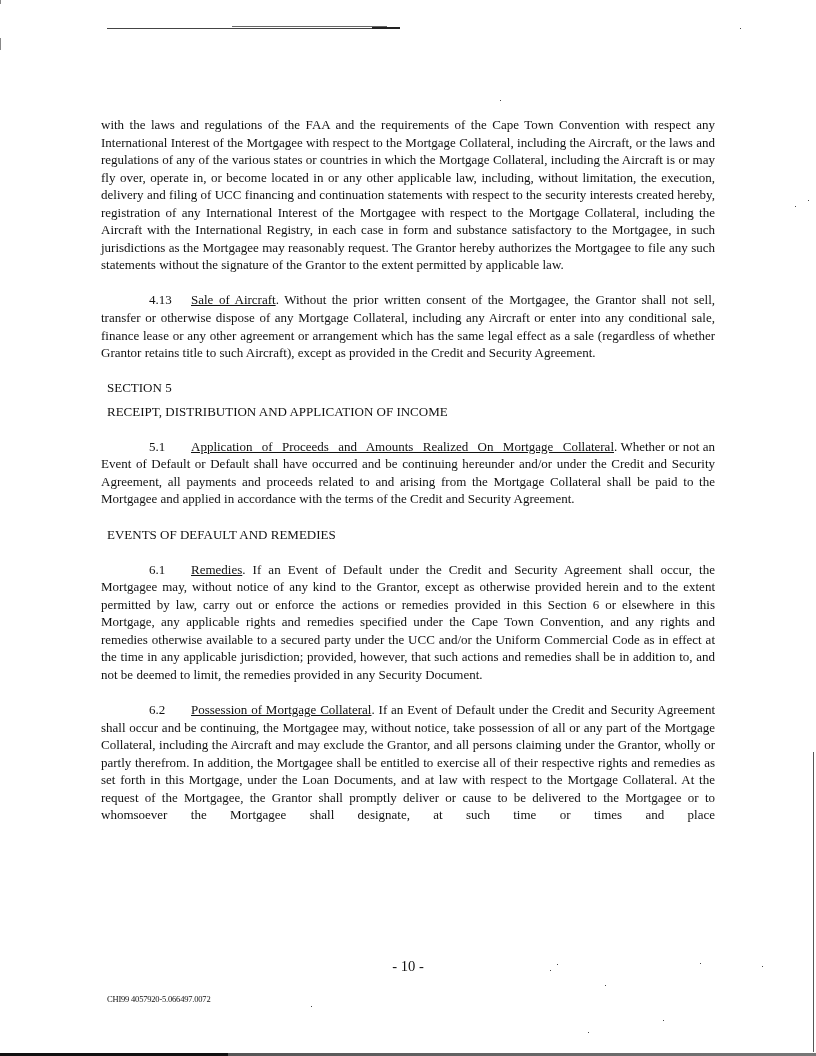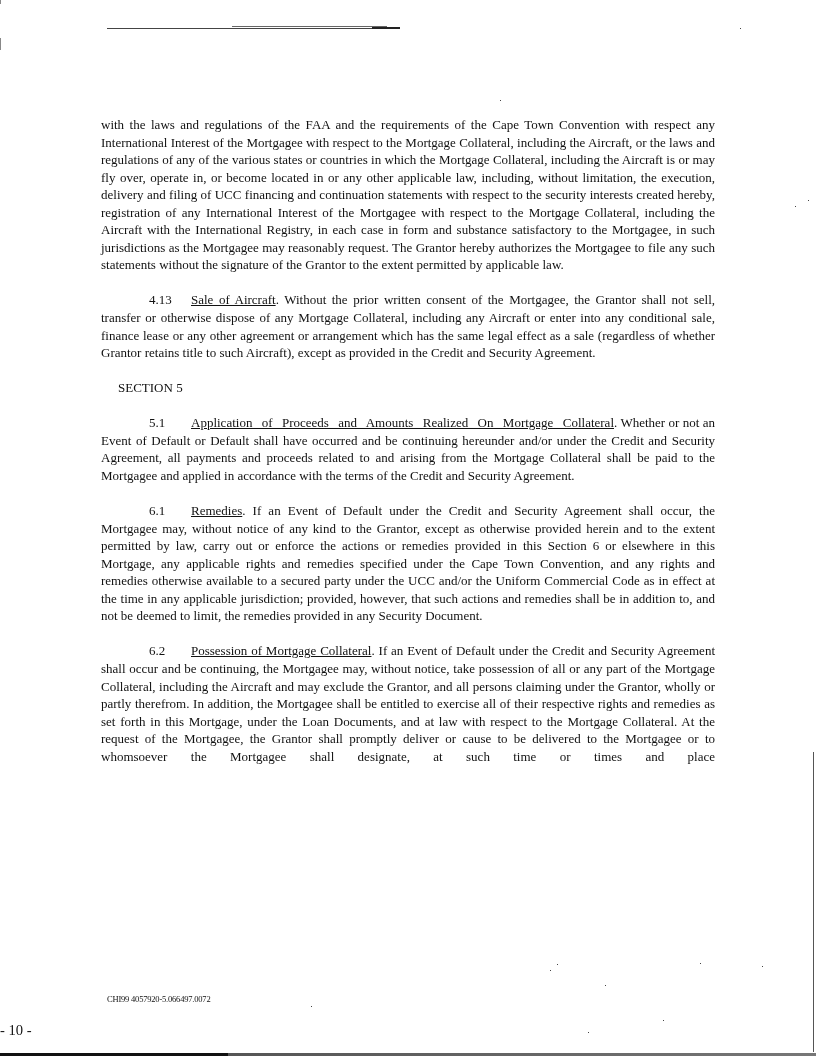--- a/index.html
+++ b/index.html
@@ -93,31 +93,31 @@
     .num {
       display: inline-block;
       width: 42px;
       text-indent: 0;
     }
     .u {
       text-decoration: underline;
     }
     .section-head {
       text-align: right;
-      margin: 17px;
+      margin: 6px;
     }
     .section-block {
       margin-bottom: 17.55px;
     }
     .page-number {
       position: absolute;
       left: 0;
       width: 816px;
-      top: 1022px;
-      text-align: left;
+      top: 958px;
+      text-align: center;
       font-size: 14.6px;
     }
     .footer-id {
       position: absolute;
       left: 107px;
       top: 994px;
       font-size: 8.5px;
       letter-spacing: -0.2px;
     }
     .speck {
@@ -137,25 +137,27 @@
 <div class="scan-top-line3"></div>
 
 <div class="page">
 
   <p class="para">with the laws and regulations of the FAA and the requirements of the Cape Town Convention with respect any International Interest of the Mortgagee with respect to the Mortgage Collateral, including the Aircraft, or the laws and regulations of any of the various states or countries in which the Mortgage Collateral, including the Aircraft is or may fly over, operate in, or become located in or any other applicable law, including, without limitation, the execution, delivery and filing of UCC financing and continuation statements with respect to the security interests created hereby, registration of any International Interest of the Mortgagee with respect to the Mortgage Collateral, including the Aircraft with the International Registry, in each case in form and substance satisfactory to the Mortgagee, in such jurisdictions as the Mortgagee may reasonably request.  The Grantor hereby authorizes the Mortgagee to file any such statements without the signature of the Grantor to the extent permitted by applicable law.</p>
 
   <p class="para indent"><span class="num">4.13</span><span class="u">Sale of Aircraft</span><span>.  Without the prior written consent of the Mortgagee, the Grantor shall not sell, transfer or otherwise dispose of any Mortgage Collateral, including any Aircraft or enter into any conditional sale, finance lease or any other agreement or arrangement which has the same legal effect as a sale (regardless of whether Grantor retains title to such Aircraft), except as provided in the Credit and Security Agreement.</span></p>
 
   <div class="section-block">
     <p class="section-head">SECTION 5</p>
+    <p class="section-head">RECEIPT, DISTRIBUTION AND APPLICATION OF INCOME</p>
   </div>
 
   <p class="para indent"><span class="num">5.1</span><span class="u" style="word-spacing:6px;">Application of Proceeds and Amounts Realized On Mortgage Collateral</span><span>.  Whether or not an Event of Default or Default shall have occurred and be continuing hereunder and/or under the Credit and Security Agreement, all payments and proceeds related to and arising from the Mortgage Collateral shall be paid to the Mortgagee and applied in accordance with the terms of the Credit and Security Agreement.</span></p>
 
   <div class="section-block">
+    <p class="section-head">EVENTS OF DEFAULT AND REMEDIES</p>
   </div>
 
   <p class="para indent"><span class="num">6.1</span><span class="u">Remedies</span><span>.  If an Event of Default under the Credit and Security Agreement shall occur, the Mortgagee may, without notice of any kind to the Grantor, except as otherwise provided herein and to the extent permitted by law, carry out or enforce the actions or remedies provided in this Section 6 or elsewhere in this Mortgage, any applicable rights and remedies specified under the Cape Town Convention, and any rights and remedies otherwise available to a secured party under the UCC and/or the Uniform Commercial Code as in effect at the time in any applicable jurisdiction; provided, however, that such actions and remedies shall be in addition to, and not be deemed to limit, the remedies provided in any Security Document.</span></p>
 
   <p class="indent" style="text-align-last: justify;"><span class="num">6.2</span><span class="u">Possession of Mortgage Collateral</span><span>.  If an Event of Default under the Credit and Security Agreement shall occur and be continuing, the Mortgagee may, without notice, take possession of all or any part of the Mortgage Collateral, including the Aircraft and may exclude the Grantor, and all persons claiming under the Grantor, wholly or partly therefrom.  In addition, the Mortgagee shall be entitled to exercise all of their respective rights and remedies as set forth in this Mortgage, under the Loan Documents, and at law with respect to the Mortgage Collateral.  At the request of the Mortgagee, the Grantor shall promptly deliver or cause to be delivered to the Mortgagee or to whomsoever the Mortgagee shall designate, at such time or times and place</span></p>
 
 </div>
 
 <div class="page-number">- 10 -</div>
 <div class="footer-id">CHI99 4057920-5.066497.0072</div>

